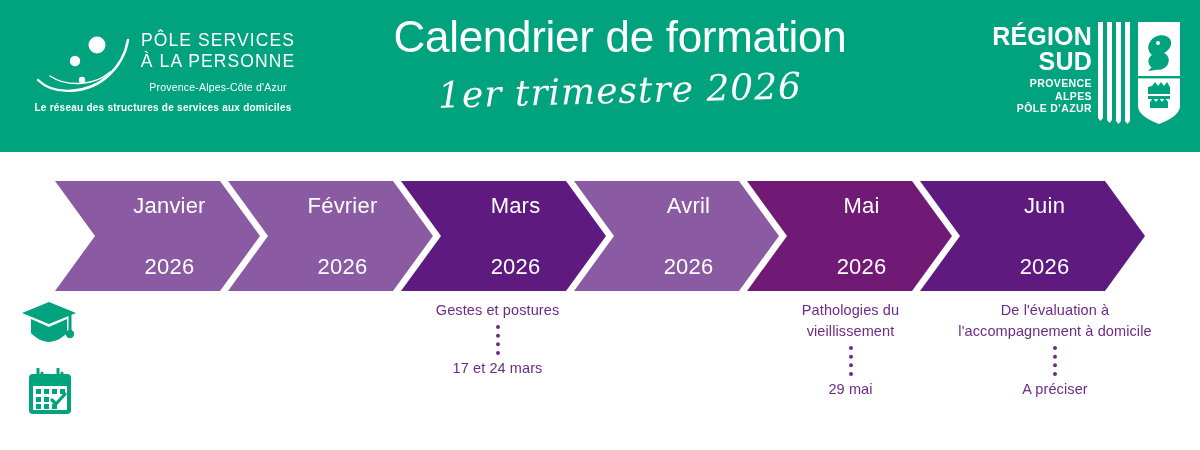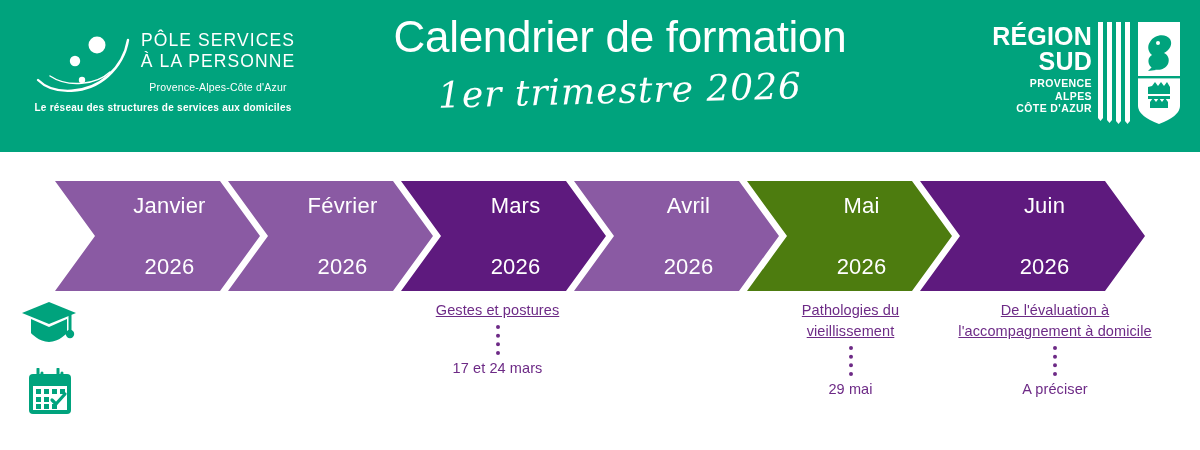--- a/index.html
+++ b/index.html
@@ -198,21 +198,20 @@
     position: absolute;
     top: 300px;
     text-align: center;
     color: #6d2a86;
   }
   .sess-title {
     font-size: 14.5px;
     line-height: 21px;
     font-weight: 400;
     letter-spacing: 0.1px;
-    text-decoration: underline;
   }
   .sess-dots {
     margin: 4px auto 3px auto;
     width: 4px;
     border-left: 4px dotted #6d2a86;
     height: 30px;
   }
   .sess-date {
     font-size: 14.5px;
     line-height: 20px;
@@ -247,21 +246,21 @@
       <div id="main-title">Calendrier de formation</div>
       <div id="sub-title">1er trimestre 2026</div>
     </div>
 
     <div id="region-logo">
       <div id="region-words">
         <div class="rg-big">RÉGION</div>
         <div class="rg-big">SUD</div>
         <div class="rg-small">PROVENCE</div>
         <div class="rg-small" style="margin-top:0">ALPES</div>
-        <div class="rg-small" style="margin-top:0">CÔTE D'AZUR</div>
+        <div class="rg-small" style="margin-top:0">PÔLE D'AZUR</div>
       </div>
       <svg id="region-shield" viewBox="0 0 82 102">
 
         <rect x="0" y="0" width="5" height="86" fill="#ffffff"></rect>
         <path d="M0 86 L5 86 L5 96 L2.5 99 L0 96 Z" fill="#ffffff"></path>
         <rect x="9" y="0" width="5" height="89" fill="#ffffff"></rect>
         <path d="M9 89 L14 89 L14 98 L11.5 101 L9 98 Z" fill="#ffffff"></path>
         <rect x="18" y="0" width="5" height="91" fill="#ffffff"></rect>
         <path d="M18 91 L23 91 L23 99 L20.5 102 L18 99 Z" fill="#ffffff"></path>
         <rect x="27" y="0" width="5" height="92" fill="#ffffff"></rect>
@@ -304,21 +303,21 @@
           <div class="chev-month">Mars</div>
           <div class="chev-year">2026</div>
         </div>
       </div>
       <div class="chevron" style="left: 574px; width: 205px; background: rgb(138, 90, 163);">
         <div class="chev-inner">
           <div class="chev-month">Avril</div>
           <div class="chev-year">2026</div>
         </div>
       </div>
-      <div class="chevron" style="left: 747px; width: 205px; background: #4d7c0f;">
+      <div class="chevron" style="left: 747px; width: 205px; background: #701a75;">
         <div class="chev-inner">
           <div class="chev-month">Mai</div>
           <div class="chev-year">2026</div>
         </div>
       </div>
       <div class="chevron" style="left: 920px; width: 225px; background: rgb(94, 26, 126);">
         <div class="chev-inner">
           <div class="chev-month">Juin</div>
           <div class="chev-year">2026</div>
         </div>

